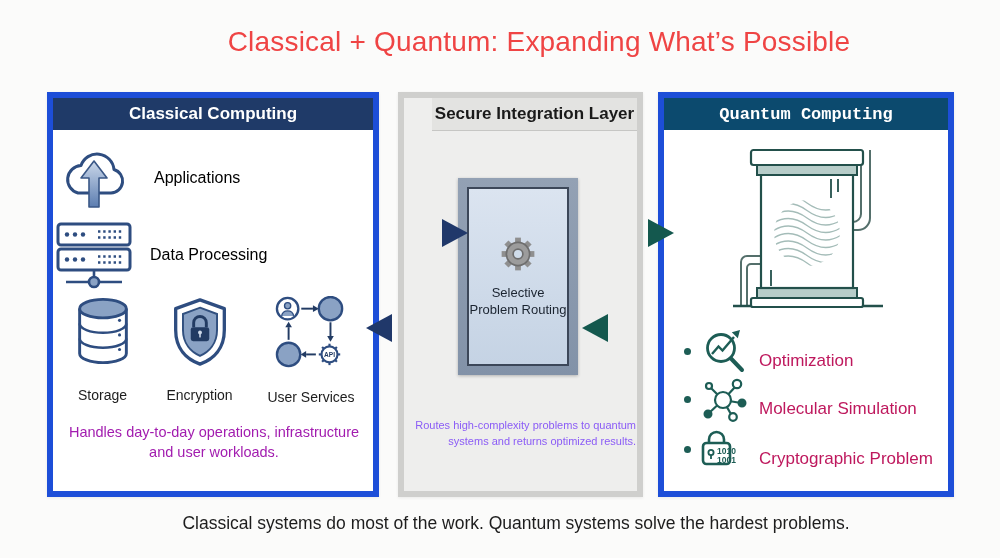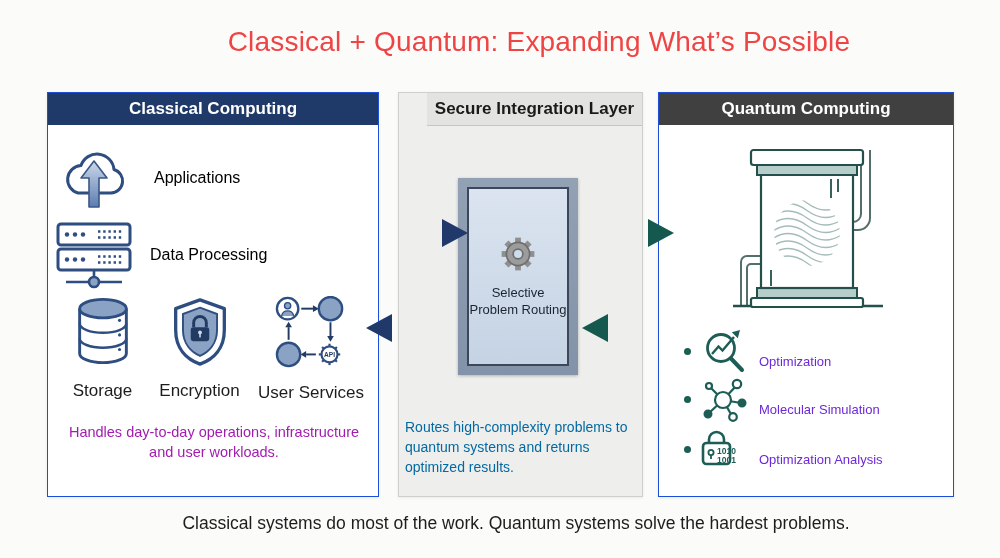--- a/index.html
+++ b/index.html
@@ -6,61 +6,61 @@
   body{
     width:1000px;height:558px;position:relative;overflow:hidden;
     background:#fbfbfa;color:#1c1c1c;
     font-family:"Liberation Sans", sans-serif;
   }
   .title{position:absolute;top:26px;left:0;width:100%;text-align:center;
     font-size:28px;font-weight:500;color:#ef4444;letter-spacing:.2px;margin-left:39px;}
   .footer{position:absolute;top:513px;left:16px;width:100%;text-align:center;
     font-size:17.5px;color:#1d1d1d;}
   .panel{position:absolute;top:92px;height:405px;background:#fff;
-    border:1px solid #1d4ed8;box-sizing:border-box;box-shadow:0 1px 3px rgba(0,0,0,.07);}
+    border:6px solid #1d4ed8;box-sizing:border-box;box-shadow:0 1px 3px rgba(0,0,0,.07);}
   .panel-left{left:47px;width:332px;}
   .panel-mid{left:398px;width:245px;background:#eeeeed;border-color:#cfcfcd;padding-left:28px;}
   .panel-right{left:658px;width:296px;}
   .panel-header{height:32px;display:flex;align-items:center;justify-content:center;
     font-weight:bold;font-size:17px;}
   .header-navy{background:#1f3a68;color:#fff;}
   .header-gray{background:#e3e3e1;color:#1a1a1a;border-bottom:1px solid #c6c6c4;}
-  .header-teal{background:#404040;color:#fff;}
+  .header-teal{background:#0c4a6e;color:#fff;font-family:Liberation Mono, monospace;}
 
   
   .cc-row{position:absolute;display:flex;align-items:center;}
   .cc-row1{left:58px;top:146px;gap:24px;}
   .cc-row2{left:54px;top:220px;gap:16px;text-align:center;}
   .cc-row .lbl{font-size:16px;color:#000000;}
   .cc-col{position:absolute;top:296px;text-align:center;}
-  .cc-col .lbl{display:block;margin-top:9px;font-size:17px;color:#1d1d1d;}
+  .cc-col .lbl{display:block;margin-top:15px;font-size:14px;color:#1d1d1d;}
   .cc-col1{left:55px;width:95px;}
   .cc-col2{left:152px;width:95px;}
   .cc-col3{left:250px;width:122px;}
   .cc-caption{position:absolute;left:68px;top:422px;width:292px;text-align:center;
     font-size:14.5px;line-height:1.4;color:#a21caf;}
   
 
   
   .mid-box{position:absolute;left:458px;top:178px;width:120px;height:197px;
     background:linear-gradient(180deg,#93a1b4,#8292a8);padding:9px;box-sizing:border-box;
     box-shadow:0 1px 3px rgba(0,0,0,.25);}
   .mid-box-inner{width:100%;height:100%;box-sizing:border-box;border:2px solid #3c4759;
     background:linear-gradient(180deg,#dbe4f0,#c5d3e4);
     display:flex;flex-direction:column;align-items:center;justify-content:center;}
   .mid-box-label{margin-top:12px;text-align:center;font-size:13px;line-height:1.3;color:#1b2430;}
-  .mid-caption{position:absolute;left:405px;top:418px;width:231px;text-align:left;
-    font-size:14px;line-height:1.42;color:#0369a1;}
+  .mid-caption{position:absolute;left:405px;top:418px;width:231px;text-align:right;
+    font-size:11px;line-height:1.42;color:#8b5cf6;}
 
   
   .qc-art{position:absolute;left:728px;top:146px;}
   .q-item{position:absolute;display:flex;align-items:center;gap:9px;}
   .q-item .dot{width:7px;height:7px;border-radius:50%;background:#1d5d55;flex:0 0 auto;}
   .q-item .ic{width:50px;display:flex;justify-content:center;flex:0 0 auto;}
-  .q-item .lbl{font-size:13px;color:#6d28d9;white-space:nowrap;margin-top:20px;}
+  .q-item .lbl{font-size:17px;color:#be185d;white-space:nowrap;margin-top:20px;}
   .q-item1{left:684px;top:327px;}
   .q-item2{left:684px;top:375px;}
   .q-item3{left:684px;top:428px;}
 
   .arrows{position:absolute;left:0;top:0;width:1000px;height:558px;pointer-events:none;z-index:6;}
 </style>
 </head>
 <body>
 
 <div class="title">Classical + Quantum: Expanding What’s Possible</div>
@@ -281,21 +281,21 @@
   <span class="ic">
     <svg width="50" height="42" viewBox="0 0 50 42">
       <path d="M9,15 v-3.5 a7.5,7.5 0 0 1 15,0 V15" fill="none" stroke="#1d5d55" stroke-width="2.6"></path>
       <rect x="3" y="15" width="27" height="21" rx="3.5" fill="#fff" stroke="#1d5d55" stroke-width="2.6"></rect>
       <circle cx="11" cy="24.5" r="2.6" fill="none" stroke="#1d5d55" stroke-width="1.8"></circle>
       <line x1="11" y1="27" x2="11" y2="31" stroke="#1d5d55" stroke-width="1.8"></line>
       <text x="17" y="26" font-size="8.5" font-weight="bold" fill="#1d5d55" font-family="Liberation Sans, sans-serif">1010</text>
       <text x="17" y="34.5" font-size="8.5" font-weight="bold" fill="#1d5d55" font-family="Liberation Sans, sans-serif">1001</text>
     </svg>
   </span>
-  <span class="lbl">Optimization Analysis</span>
+  <span class="lbl">Cryptographic Problem</span>
 </div>
 
 <svg class="arrows">
   <defs>
     <linearGradient id="gNavyR" x1="0" y1="0" x2="1" y2="0">
       <stop offset="0" stop-color="#c0cbdc"></stop>
         <stop offset="1" stop-color="#20386a"></stop>
     </linearGradient>
     <linearGradient id="gNavyL" x1="0" y1="0" x2="1" y2="0">
       <stop offset="0" stop-color="#20386a"></stop>

